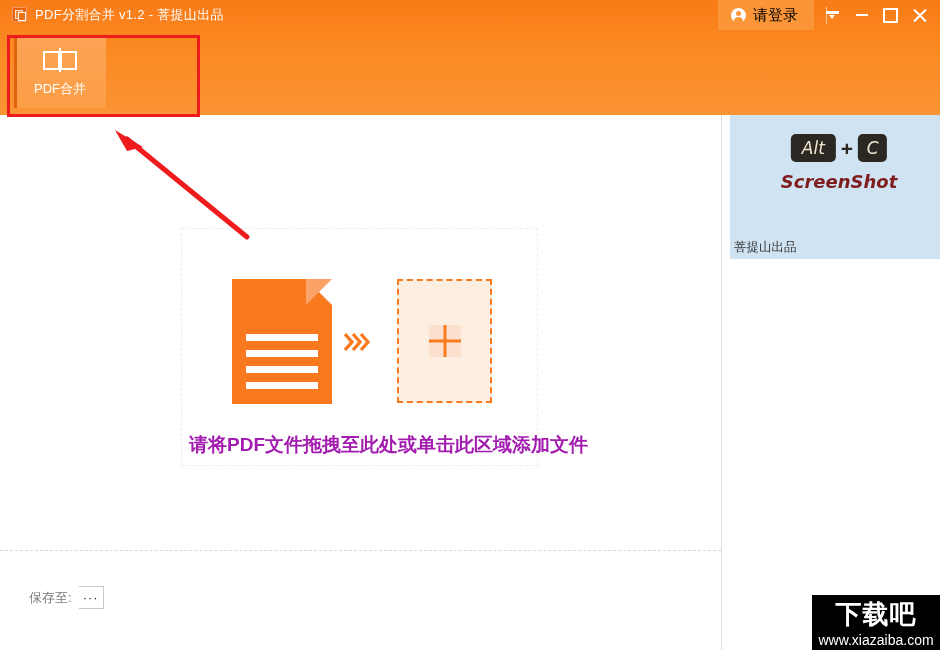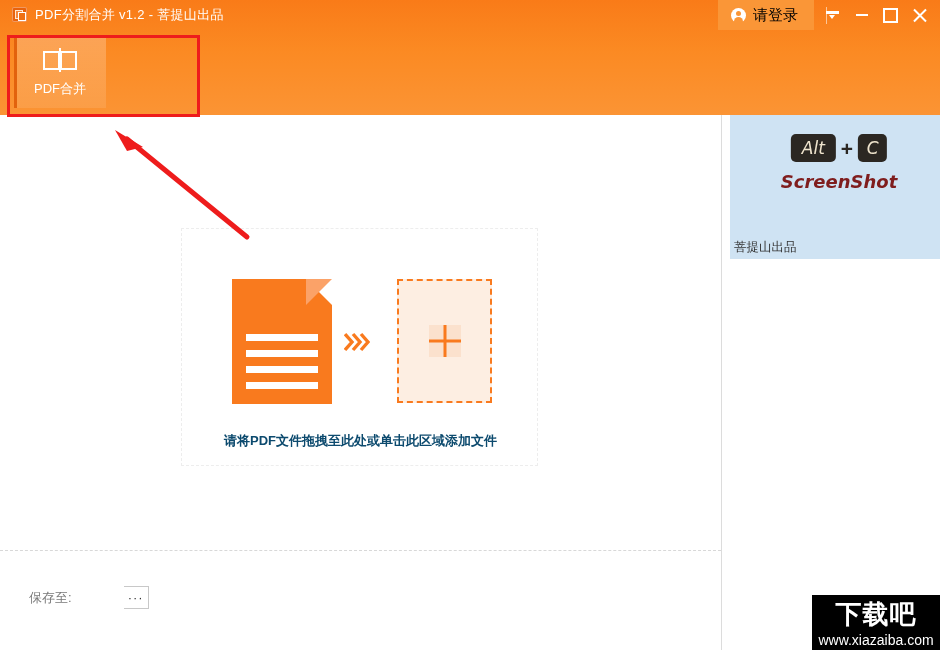--- a/index.html
+++ b/index.html
@@ -267,34 +267,34 @@
     position: absolute; left: 50%; top: 50%;
     transform: translate(-50%, -50%);
     width: 32px; height: 3px; background: #f97a1e;
   }
   .addbox .plus-v {
     position: absolute; left: 50%; top: 50%;
     transform: translate(-50%, -50%);
     width: 3px; height: 32px; background: #f97a1e;
   }
   .dz-hint {
-    position: absolute; left: 0; top: 203px;
+    position: absolute; left: 7px; top: 203px;
     width: 357px; text-align: center;
-    font-size: 13px; font-weight: bold; color: #0c4a6e;
+    font-size: 19px; font-weight: bold; color: #a21caf;
     white-space: nowrap;
   }
 
   .dash-sep {
     position: absolute; left: 0; top: 435px;
     width: 721px; height: 0;
     border-top: 1px dashed #d8d8d8;
   }
   .saverow {
     position: absolute; left: 29px; top: 471px;
-    display: flex; align-items: center; gap: 45px;
+    display: flex; align-items: center;
   }
   .save-label {
     font-size: 13px; color: #7a7a7a; margin-right: 7px;
     white-space: nowrap;
   }
   .save-input {
     width: 141px; height: 23px;
     border: 1px solid #c8c8c8;
     background: #ffffff;
     font-size: 12.5px; color: #1a1a1a;

